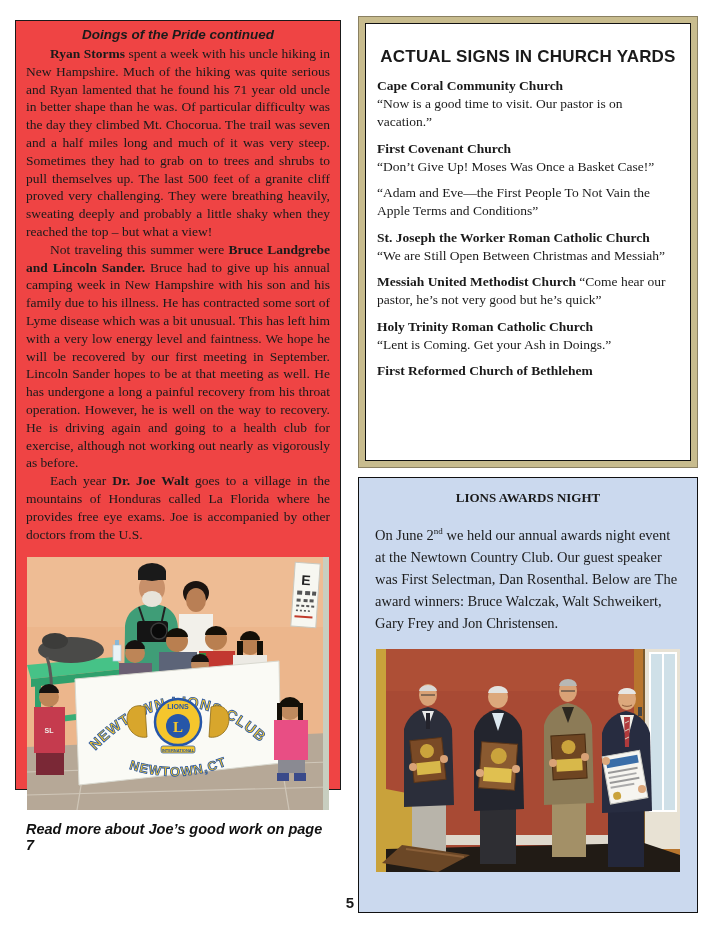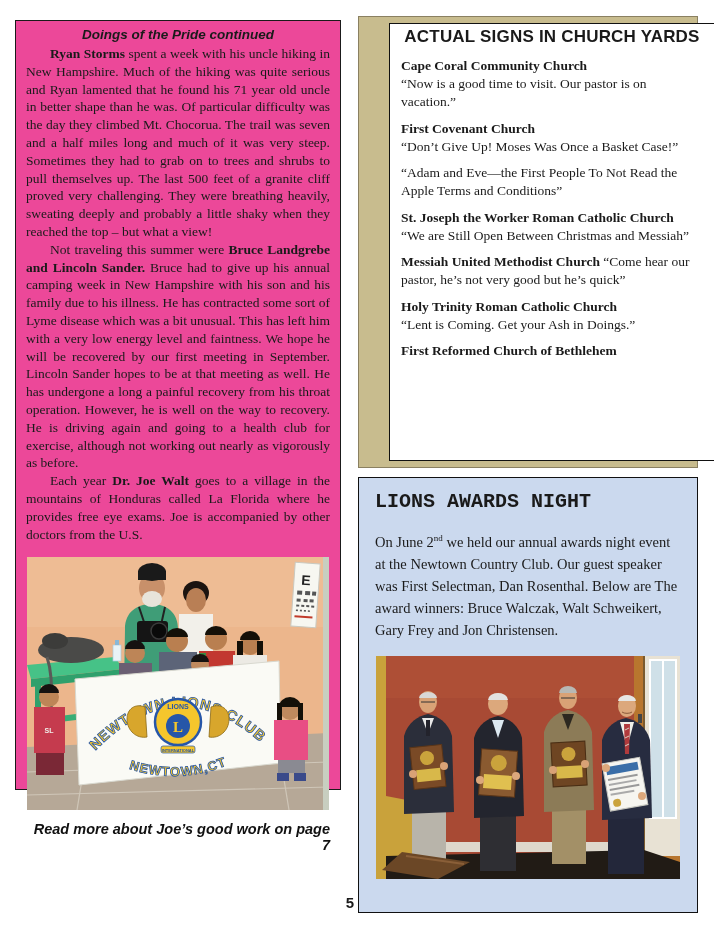--- a/index.html
+++ b/index.html
@@ -2,62 +2,61 @@
 <html><head>
 <meta charset="utf-8">
 <style>
   * { box-sizing: border-box; margin: 0; padding: 0; }
   html, body { width: 714px; height: 941px; background: #ffffff; overflow: hidden; }
   body { position: relative; font-family: "Liberation Serif", serif; color: #1a1a1a; }
 
   
   .left-box {
     position: absolute; left: 15px; top: 20px; width: 326px; height: 770px;
-    background: #ec4899; border: 1.5px solid #1a1a1a; padding: 6px 10px 8px 10px;
+    background: #ef4444; border: 1.5px solid #1a1a1a; padding: 6px 10px 8px 10px;
   }
   .left-title {
     text-align: center; font-family: "Liberation Sans", sans-serif;
     font-weight: bold; font-style: italic; font-size: 13.5px; margin-bottom: 3px;
   }
   .left-box p.para {
     font-size: 13.5px; line-height: 17.8px; text-align: justify; text-indent: 24px;
   }
   .photo1-wrap { margin: 14px auto 0 auto; width: 302px; height: 253px; }
   .left-caption {
-    text-align: right; font-family: "Liberation Sans", sans-serif;
+    text-align: left; font-family: "Liberation Sans", sans-serif;
     font-weight: bold; font-style: italic; font-size: 14.5px; margin-top: 11px;
     color: #111;
   }
 
   
   .church-outer {
     position: absolute; left: 358px; top: 16px; width: 340px; height: 452px;
     background: #c8bc8e; padding: 6px; border: 1px solid #8a8061;
   }
   .church-inner {
     width: 100%; height: 100%; background: #ffffff; border: 1.5px solid #111;
-    padding: 1px 11px 4px 11px;
-    margin-left: 24px;
+    padding: 21px 11px 4px 11px;
   }
   .church-title {
     font-family: "Liberation Sans", sans-serif; font-weight: bold;
     font-size: 17px; text-align: center; margin: 2px 0 10px 0; letter-spacing: 0.2px;
   }
   .church-entry { margin-bottom: 8.5px; }
   .church-entry p { font-size: 13.5px; line-height: 18px; }
   .church-name { font-weight: bold; }
 
   
   .awards-box {
     position: absolute; left: 358px; top: 477px; width: 340px; height: 436px;
     background: #cbd9ee; border: 1.5px solid #111; padding: 8px 16px;
   }
   .awards-title {
-    font-family: Liberation Mono, monospace; font-weight: bold;
-    font-size: 20px; margin: 4px 0 14px 0;
+    font-family: Liberation Serif, serif; font-weight: bold;
+    font-size: 13px; text-align: center; margin: 4px 0 14px 0;
   }
   .awards-body { font-size: 14.5px; line-height: 22px; }
   .awards-body sup { font-size: 9px; }
   .photo2-wrap { margin: 15px auto 0 auto; width: 304px; height: 223px; }
 
   
   .page-number {
     position: absolute; left: 340px; top: 894px; width: 20px; text-align: center;
     font-family: "Liberation Sans", sans-serif; font-weight: bold; font-size: 15px;
   }
@@ -226,21 +225,21 @@
     <div id="church-entries">
         <div class="church-entry">
           <p class="church-name">Cape Coral Community Church</p>
           <p>“Now is a good time to visit.  Our pastor is on vacation.”</p>
         </div>
         <div class="church-entry">
           <p class="church-name">First Covenant Church</p>
           <p>“Don’t Give Up!  Moses Was Once a Basket Case!”</p>
         </div>
         <div class="church-entry">
-          <p>“Adam and Eve—the First People To Not Read the Apple Terms and Conditions”</p>
+          <p>“Adam and Eve—the First People To Not Vain the Apple Terms and Conditions”</p>
         </div>
         <div class="church-entry">
           <p class="church-name">St. Joseph the Worker Roman Catholic Church</p>
           <p>“We are Still Open Between Christmas and Messiah”</p>
         </div>
         <div class="church-entry">
           <p><span class="church-name">Messiah United Methodist Church </span><span>“Come hear our pastor, he’s not very good but he’s quick”</span></p>
         </div>
         <div class="church-entry">
           <p class="church-name">Holy Trinity Roman Catholic Church</p>

